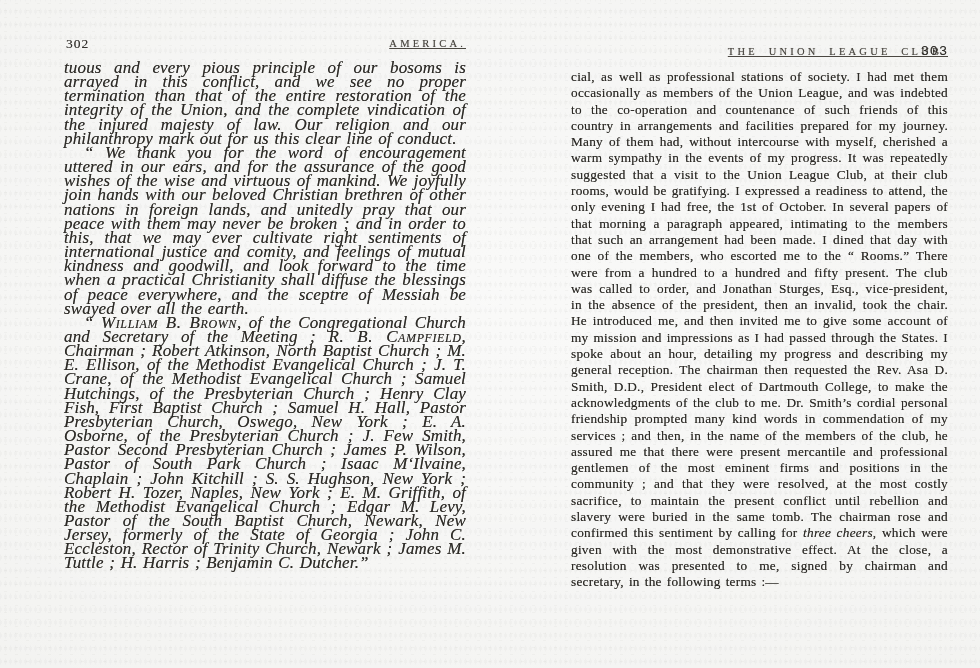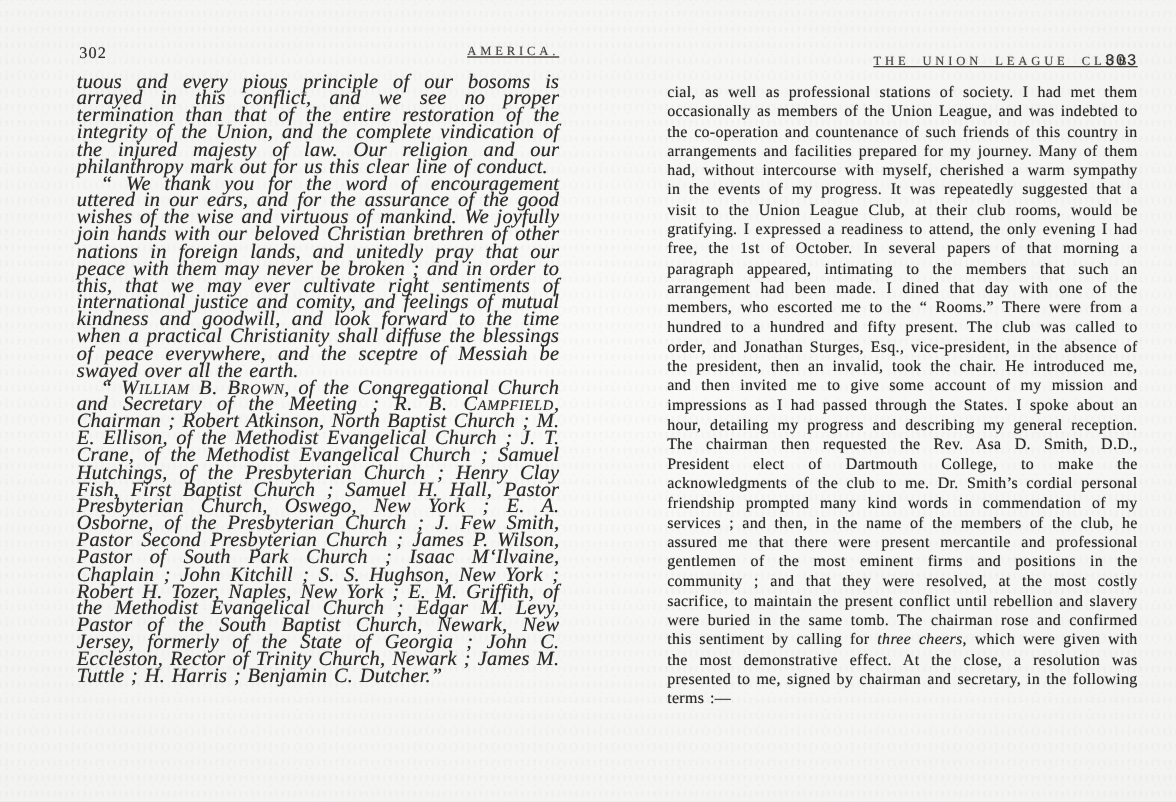--- a/index.html
+++ b/index.html
@@ -66,20 +66,21 @@
     line-height: 14.15px;
     letter-spacing: 0.15px;
     word-spacing: 1.2px;
     font-style: italic;
   }
   .page-right .pagebody {
     font-size: 13.3px;
     line-height: 16.3px;
     letter-spacing: 0.25px;
     word-spacing: 1.4px;
+    margin-left: 15px;
   }
   .pagebody p {
     margin: 0;
     text-indent: 20px;
   }
   .pagebody p.noindent { text-indent: 0; }
   .pagebody p.gap-before { margin-top: 8px; }
   .sc { font-variant: small-caps; letter-spacing: 0.6px; }
   .it { font-style: italic; }
 </style>

